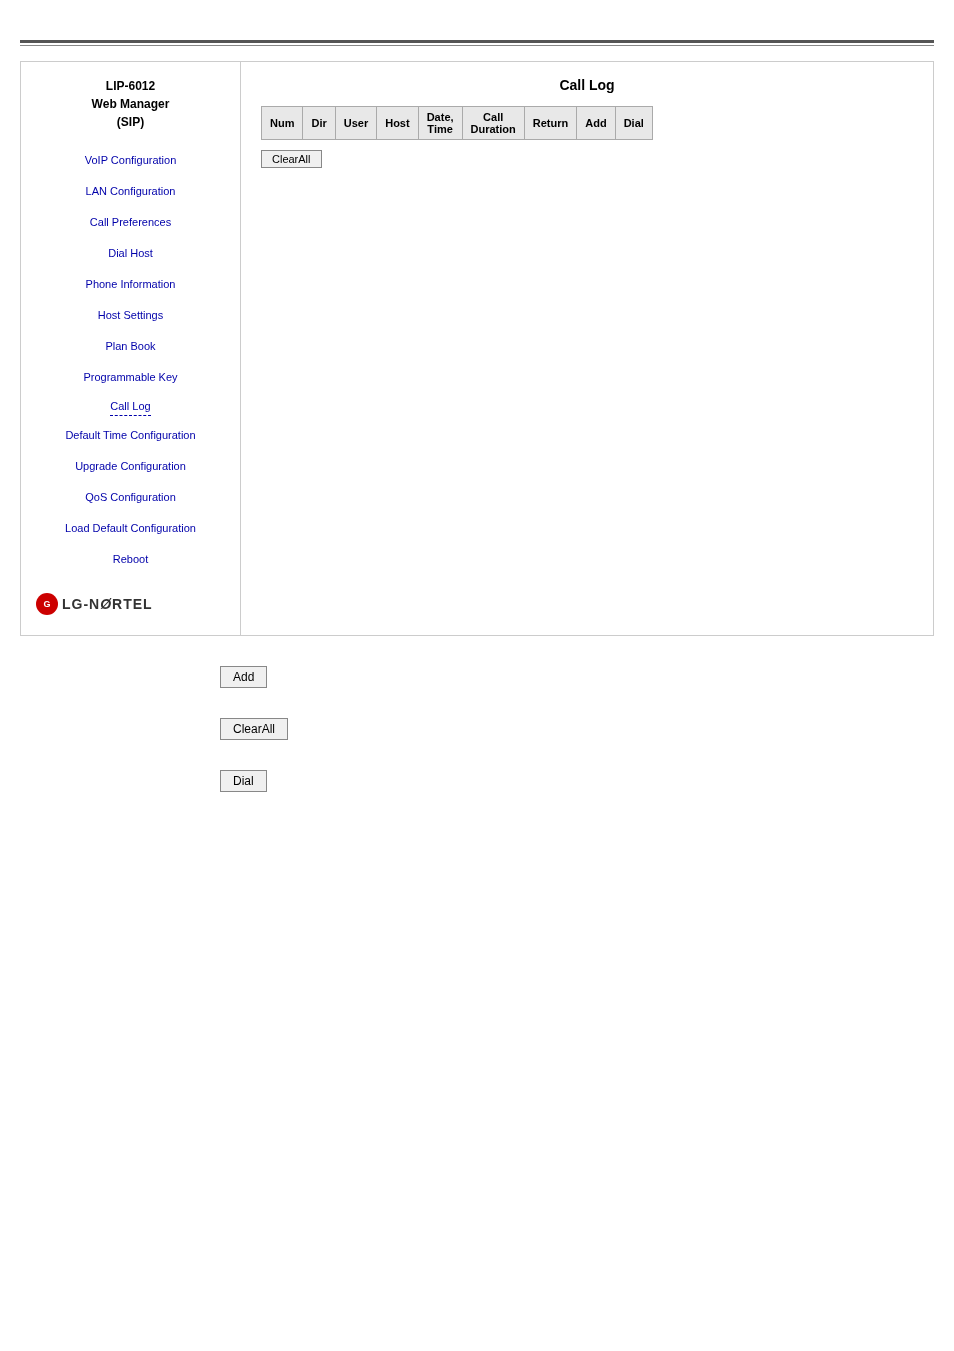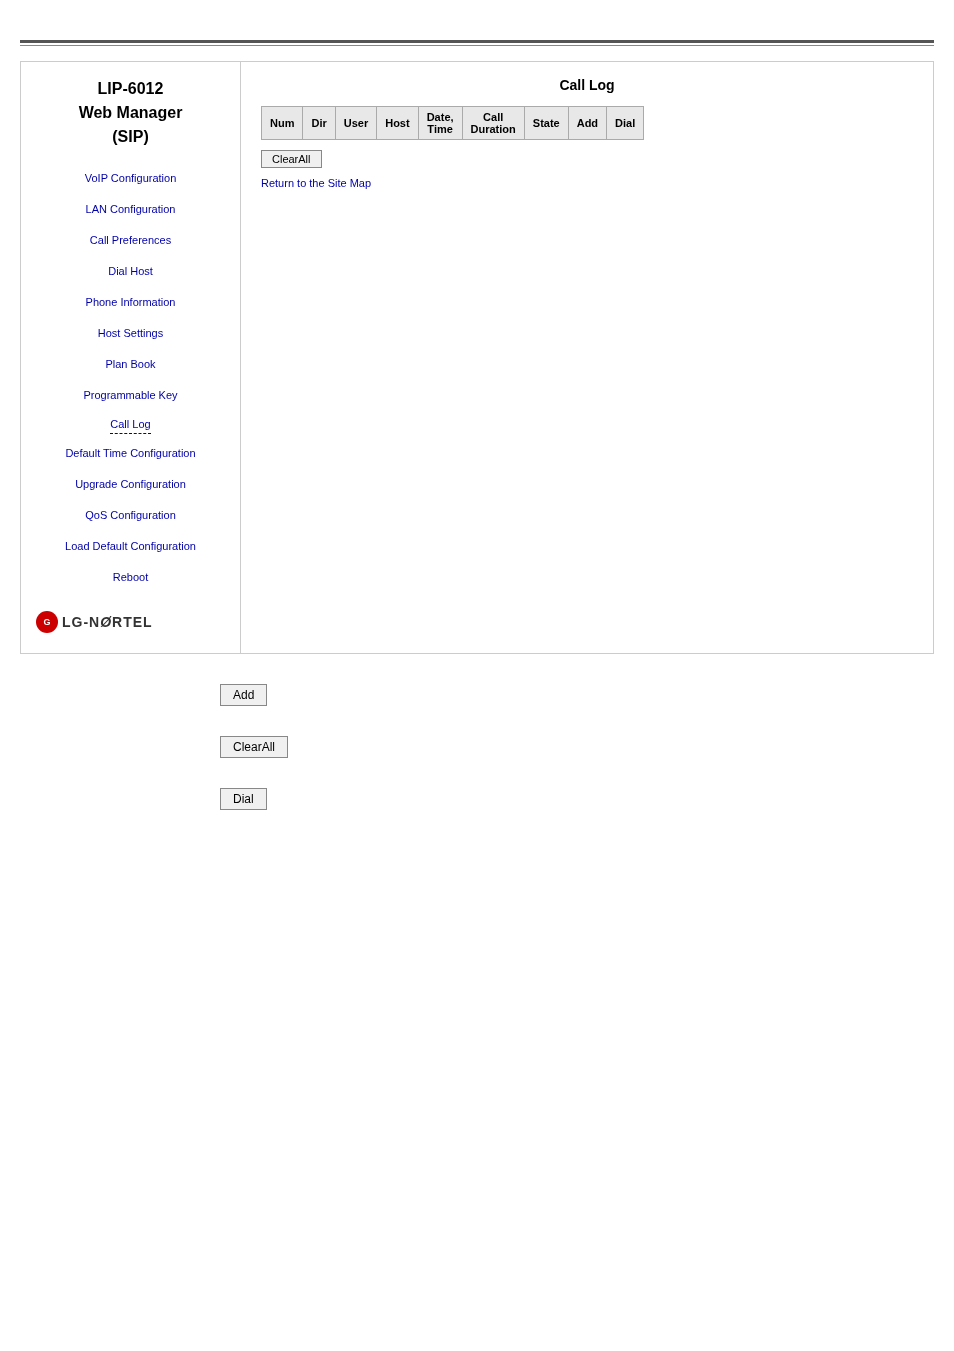--- a/index.html
+++ b/index.html
@@ -32,21 +32,21 @@
     
     .sidebar {
       width: 220px;
       min-width: 220px;
       border-right: 1px solid #ccc;
       padding: 15px 10px;
     }
 
     .sidebar-title {
       text-align: center;
-      font-size: 16px;
+      font-size: 12px;
       font-weight: bold;
       margin-bottom: 20px;
       line-height: 1.5;
     }
 
     .sidebar-nav a {
       display: block;
       text-align: center;
       color: #00a;
       text-decoration: none;
@@ -242,37 +242,34 @@
 
     <table class="call-log-table">
       <thead>
         <tr>
           <th>Num</th>
           <th>Dir</th>
           <th>User</th>
           <th>Host</th>
           <th>Date,<br>Time</th>
           <th>Call<br>Duration</th>
-          <th>State</th>
+          <th>Return</th>
           <th>Add</th>
           <th>Dial</th>
         </tr>
       </thead>
       <tbody>
         
       </tbody>
     </table>
 
     <div class="clearall-row">
       <button>ClearAll</button>
     </div>
 
-    <div>
-      <a href="#" class="return-link">Return to the Site Map</a>
-    </div>
   </div>
 </div>
 
 <div class="bottom-section">
   <div class="bottom-btn-group">
     <div class="bottom-btn-row">
       <button>Add</button>
     </div>
     <div class="bottom-btn-row">
       <button>ClearAll</button>

